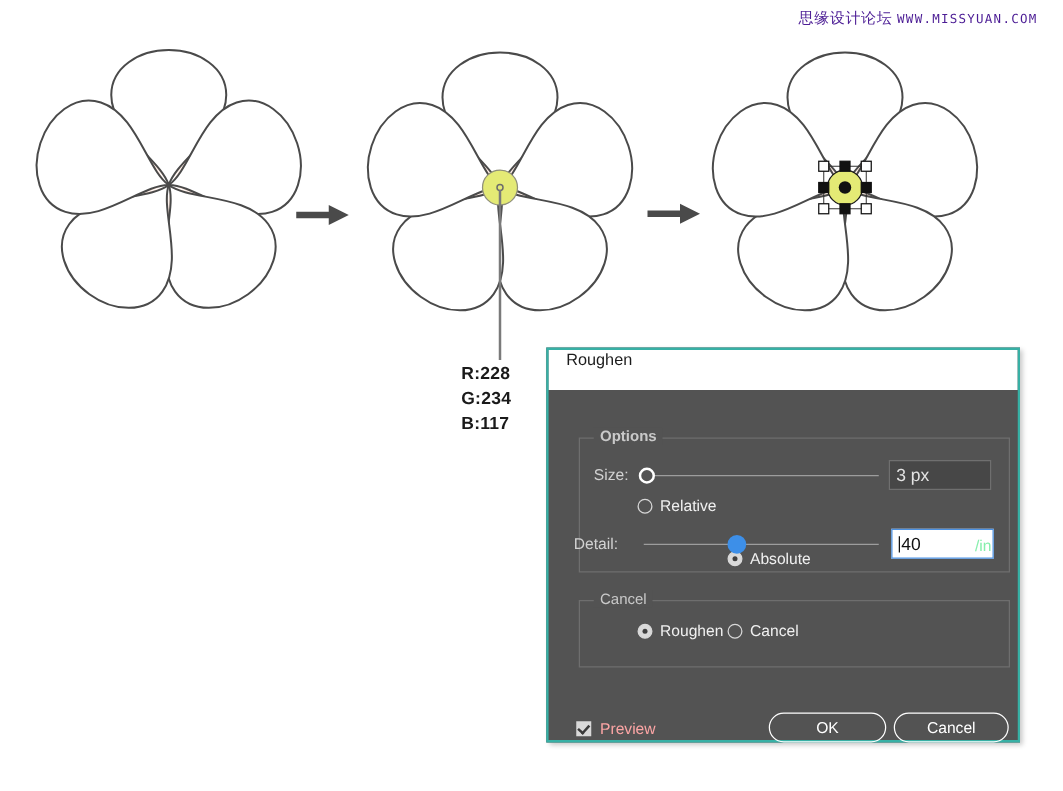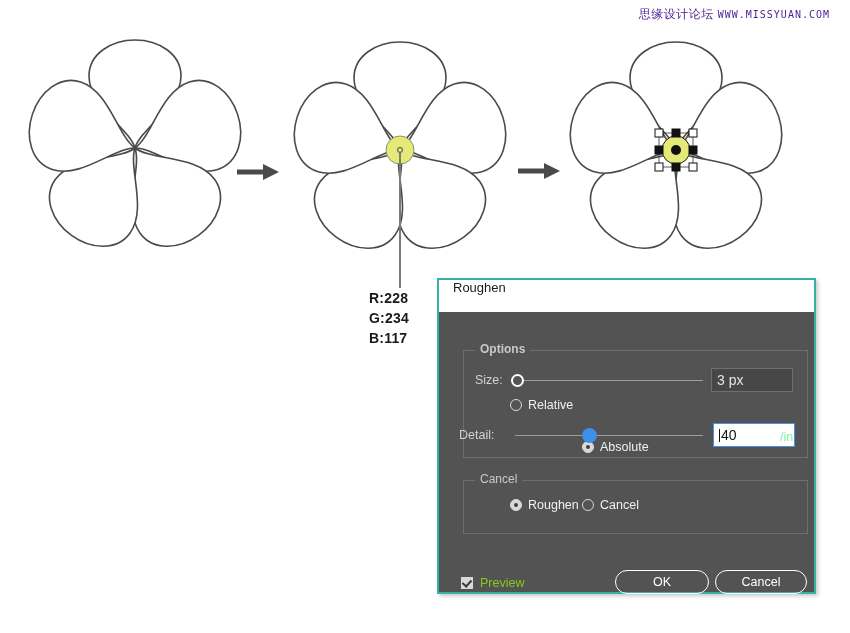--- a/index.html
+++ b/index.html
@@ -226,21 +226,21 @@
     content: "";
     position: absolute;
     left: 3px; top: 1px;
     width: 4px; height: 7px;
     border: solid #3a3a3a;
     border-width: 0 2px 2px 0;
     transform: rotate(42deg);
   }
   #preview-label {
     font-size: 12.5px;
-    color: #84cc16;
+    color: #fca5a5;
   }
 
   
   .pill-button {
     position: absolute;
     top: 258px;
     height: 24px;
     border: 1.5px solid #ffffff;
     border-radius: 12px;
     background: transparent;

